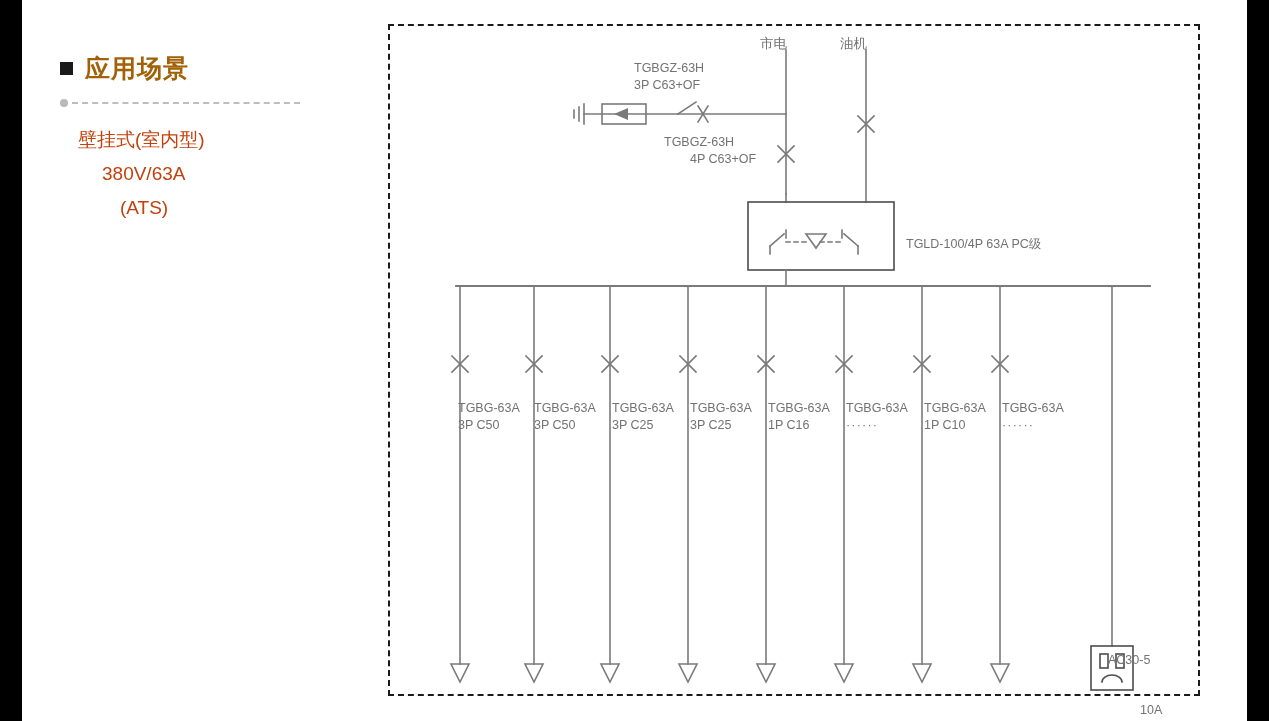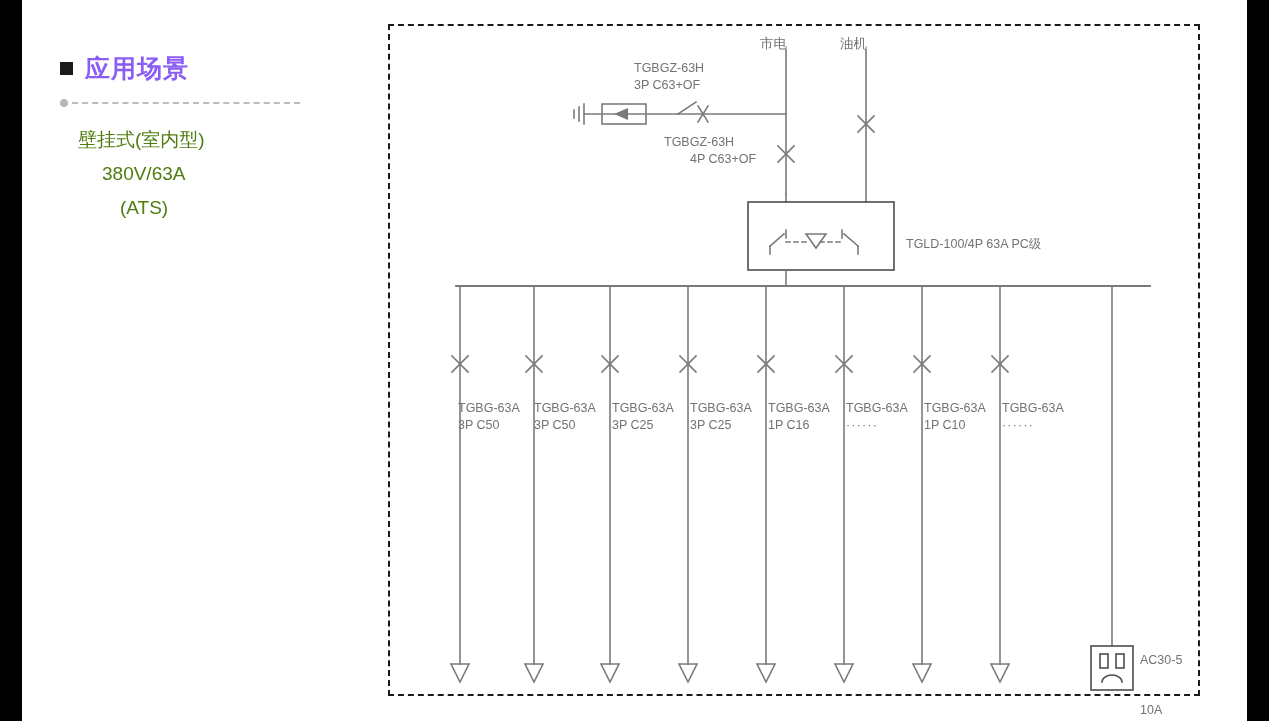--- a/index.html
+++ b/index.html
@@ -30,21 +30,21 @@
   .left-panel {
     position: absolute;
     left: 60px;
     top: 52px;
     width: 300px;
   }
   .section-title {
     font-size: 25px;
     font-weight: bold;
     letter-spacing: 1px;
-    color: #8b5cf6;
+    color: #a16207;
     display: flex;
     align-items: center;
     gap: 12px;
     white-space: nowrap;
   }
   .section-title .bullet {
     display: inline-block;
     width: 13px;
     height: 13px;
     background: #1a1a1a;
@@ -65,21 +65,21 @@
   }
   .divider-line {
     flex: 1 1 auto;
     border-top: 2px dashed #bdbdbd;
     height: 0;
   }
   .spec-lines {
     margin-top: 16px;
     font-size: 19px;
     line-height: 34px;
-    color: #4d7c0f;
+    color: #c2410c;
   }
   .spec-lines div.l1 { margin-left: 18px; }
   .spec-lines div.l2 { margin-left: 42px; }
   .spec-lines div.l3 { margin-left: 60px; }
 
   
   .diagram-wrap {
     position: absolute;
     left: 388px;
     top: 24px;
@@ -259,15 +259,15 @@
 
   <div class="lbl" style="left:458px; top:376px;">TGBG-63A</div>
   <div class="lbl dots" style="left:458px; top:393px;">······</div>
 
   <div class="lbl" style="left:536px; top:376px;">TGBG-63A</div>
   <div class="lbl" style="left:536px; top:393px;">1P C10</div>
 
   <div class="lbl" style="left:614px; top:376px;">TGBG-63A</div>
   <div class="lbl dots" style="left:614px; top:393px;">······</div>
 
-  <div class="lbl" style="left:752px; top:628px;">AC30-5</div>
+  <div class="lbl" style="left:720px; top:628px;">AC30-5</div>
   <div class="lbl" style="left:752px; top:645px;margin-top:33px;">10A</div>
 </div>
 
 </body></html>

